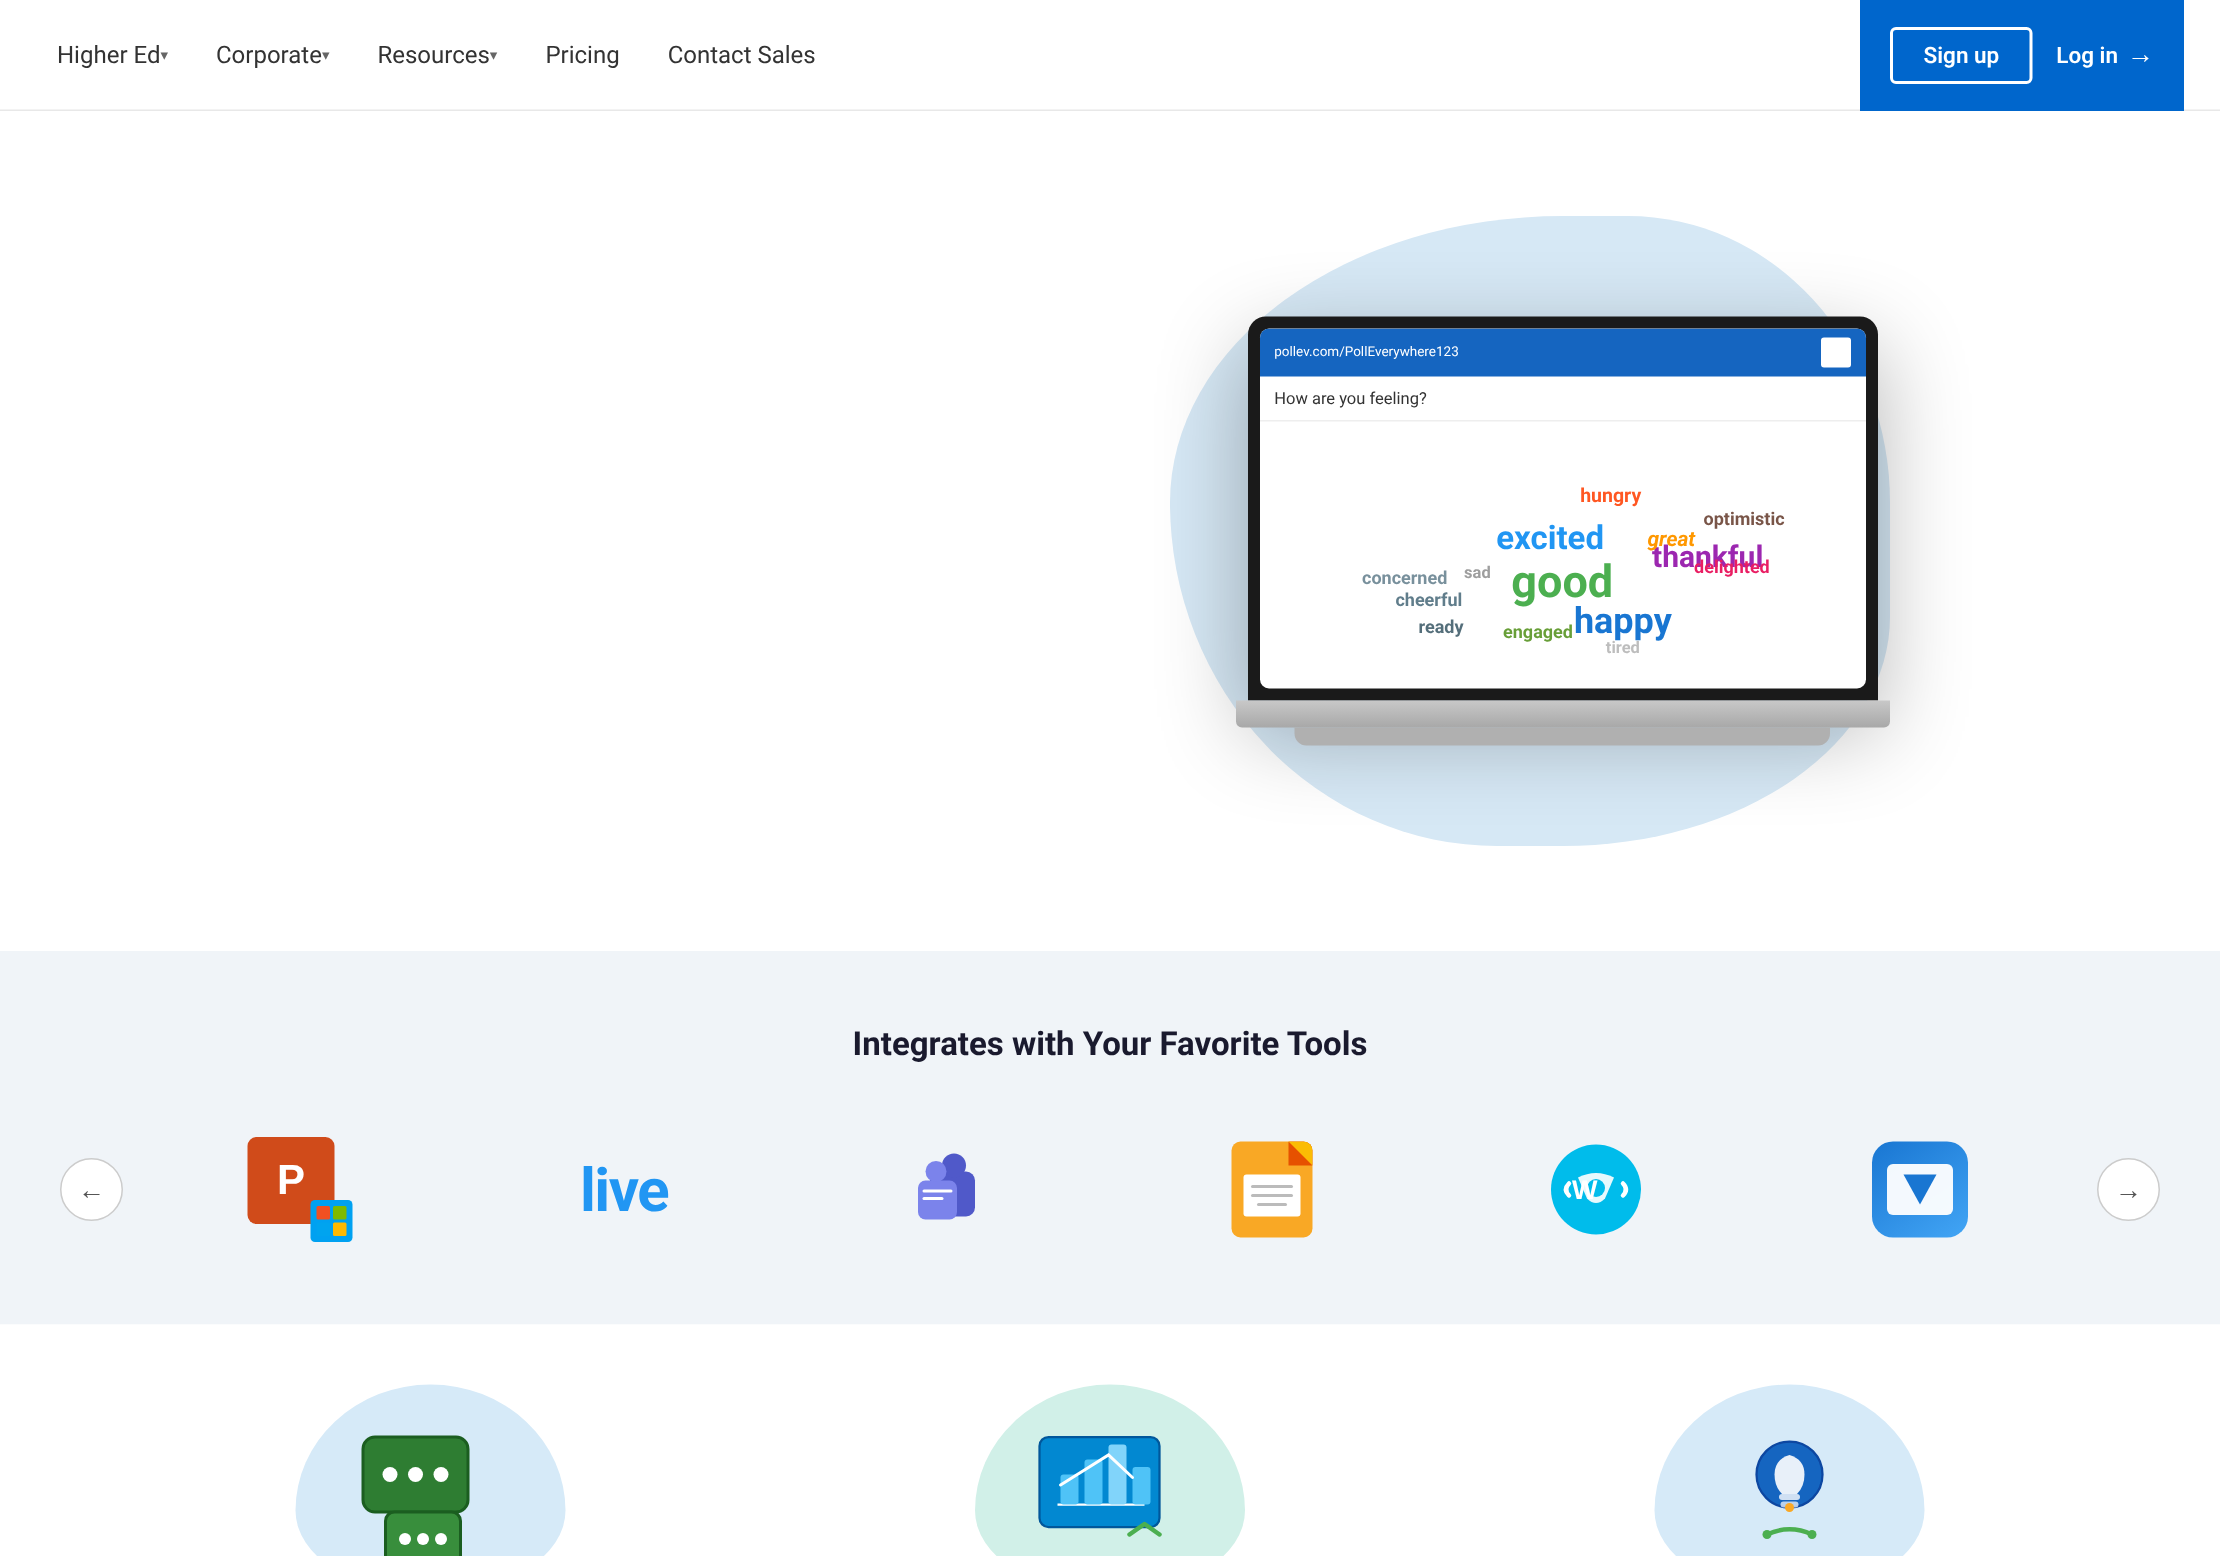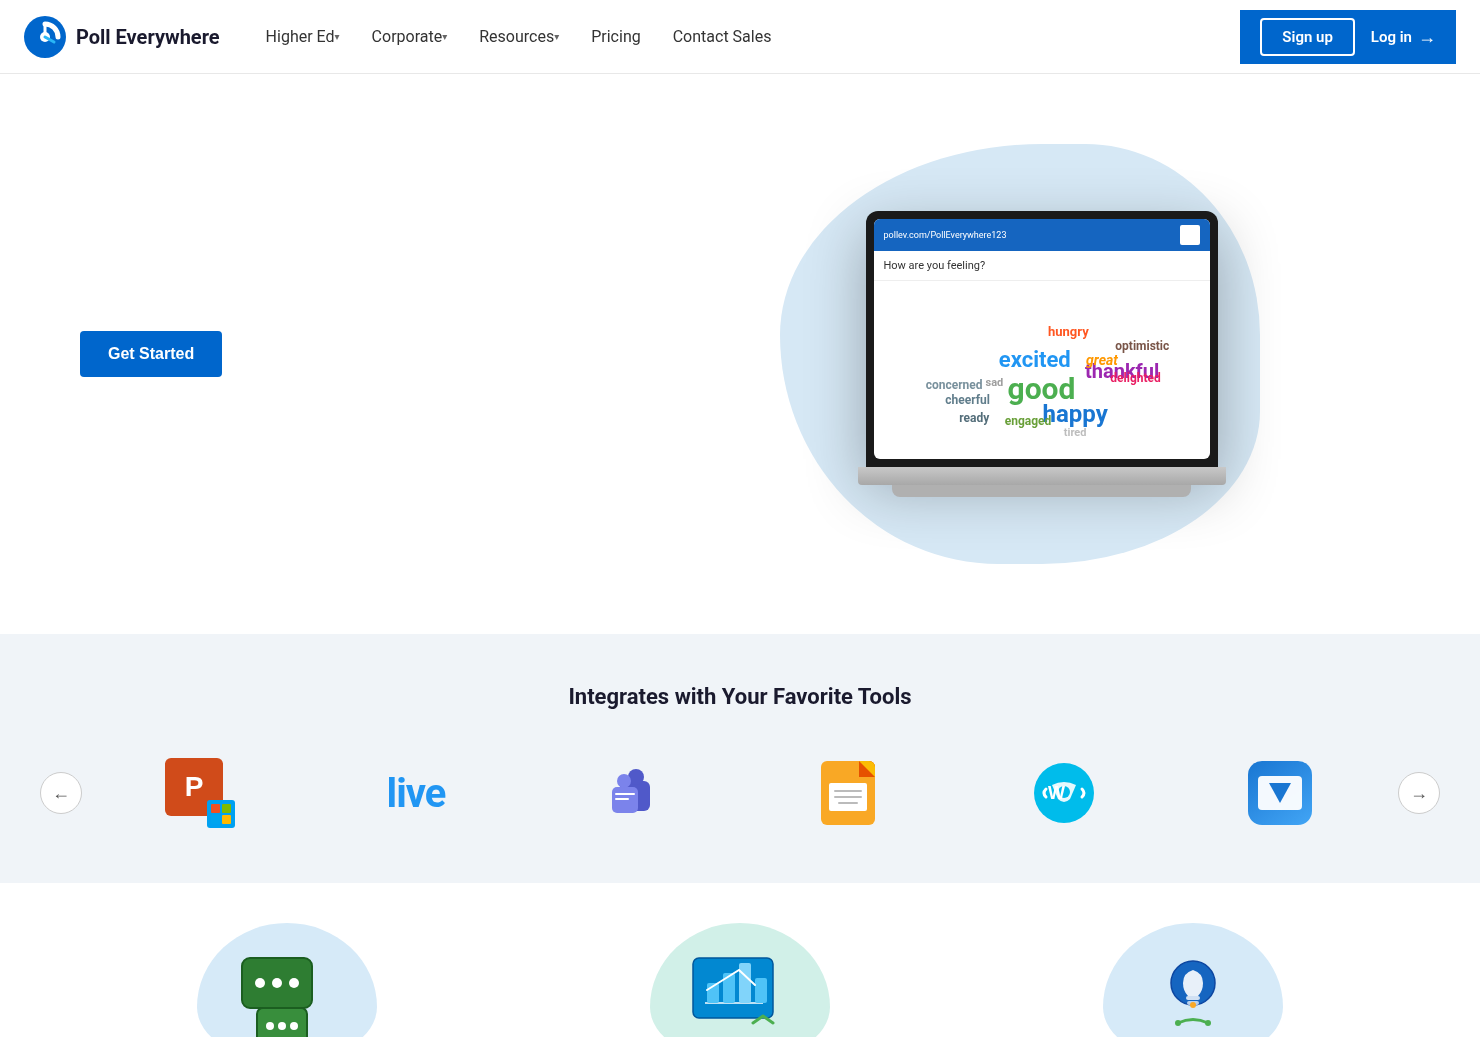--- a/index.html
+++ b/index.html
@@ -49,21 +49,21 @@
       cursor: pointer;
       border-radius: 4px;
       white-space: nowrap;
     }
     .chevron {
       font-size: 10px;
       color: #666;
     }
     .nav-cta-wrapper {
       background: #0066cc;
-      height: 54px;
+      height: 74px;
       display: flex;
       align-items: center;
       padding: 0 20px;
       gap: 16px;
       justify-content: space-between;
     }
     .btn-signup-outline {
       padding: 8px 20px;
       border: 2px solid #fff;
       background: transparent;
@@ -142,21 +142,21 @@
       height: 420px;
       background: #d6e8f5;
       border-radius: 60% 40% 50% 50% / 50% 50% 40% 60%;
       top: 50%;
       left: 50%;
       transform: translate(-50%, -50%);
     }
     .laptop-container {
       position: relative;
       z-index: 2;
-      width: 352px;
+      width: 420px;
       margin-left: 43px;
     }
     .laptop-screen-outer {
       background: #1a1a1a;
       border-radius: 12px 12px 0 0;
       padding: 8px;
       box-shadow: 0 20px 60px rgba(0,0,0,0.3);
     }
     .laptop-screen-inner {
       background: #fff;
@@ -339,30 +339,20 @@
       display: flex;
       align-items: center;
       justify-content: center;
       overflow: hidden;
     }
   </style>
 </head>
 <body>
 
 <nav>
-  <a class="nav-logo" href="#">
-    <svg class="nav-logo-icon" viewBox="0 0 42 42" fill="none" xmlns="http://www.w3.org/2000/svg">
-      <circle cx="21" cy="21" r="21" fill="#0066cc"></circle>
-      <path d="M21 8 A13 13 0 0 1 34 21" stroke="#fff" stroke-width="5" fill="none" stroke-linecap="round"></path>
-      <circle cx="21" cy="21" r="5" fill="#fff"></circle>
-      <path d="M21 21 L21 10" stroke="#fff" stroke-width="3" stroke-linecap="round"></path>
-      <path d="M21 21 L30 26" stroke="#29b6f6" stroke-width="3" stroke-linecap="round"></path>
-    </svg>
-    <span class="nav-logo-text">Poll Everywhere</span>
-  </a>
 
   <div class="nav-links">
     <a class="nav-link" href="#">
       <span>Higher Ed</span>
       <span class="chevron">▾</span>
     </a>
     <a class="nav-link" href="#">
       <span>Corporate</span>
       <span class="chevron">▾</span>
     </a>
@@ -383,21 +373,20 @@
     <a class="btn-login" href="#">
       <span>Log in</span>
       <span class="arrow-right">→</span>
     </a>
   </div>
 </nav>
 
 <section style="background:#fff;">
   <div class="hero">
     <div class="hero-left">
-      <button class="btn-get-started">Get Started</button>
     </div>
 
     <div class="hero-right">
       <div class="hero-blob"></div>
       <div class="laptop-container">
         <div class="laptop-screen-outer">
           <div class="laptop-screen-inner">
             <div class="screen-topbar">
               <span class="screen-topbar-text">pollev.com/PollEverywhere123</span>
               <div class="screen-qr"></div>

